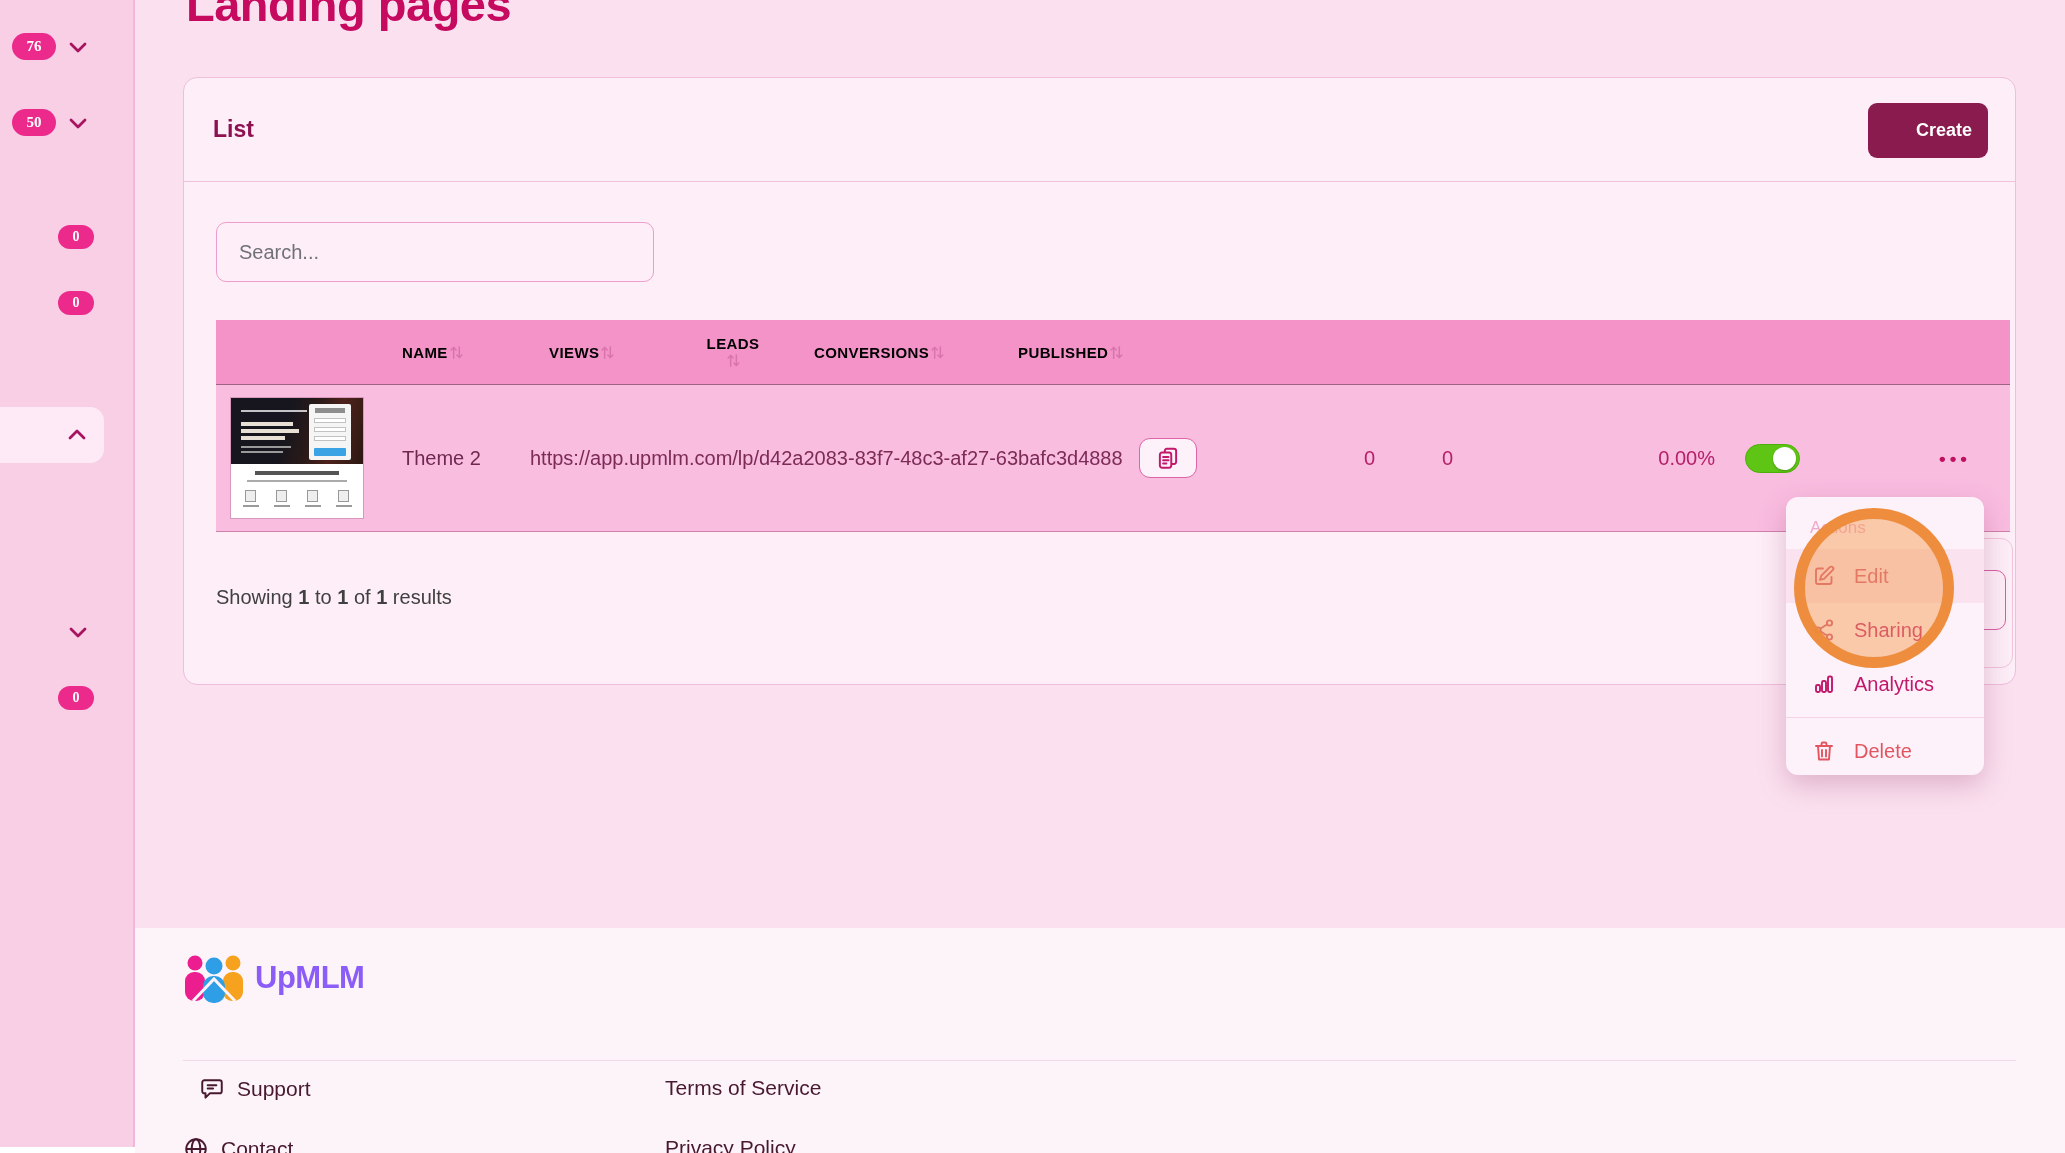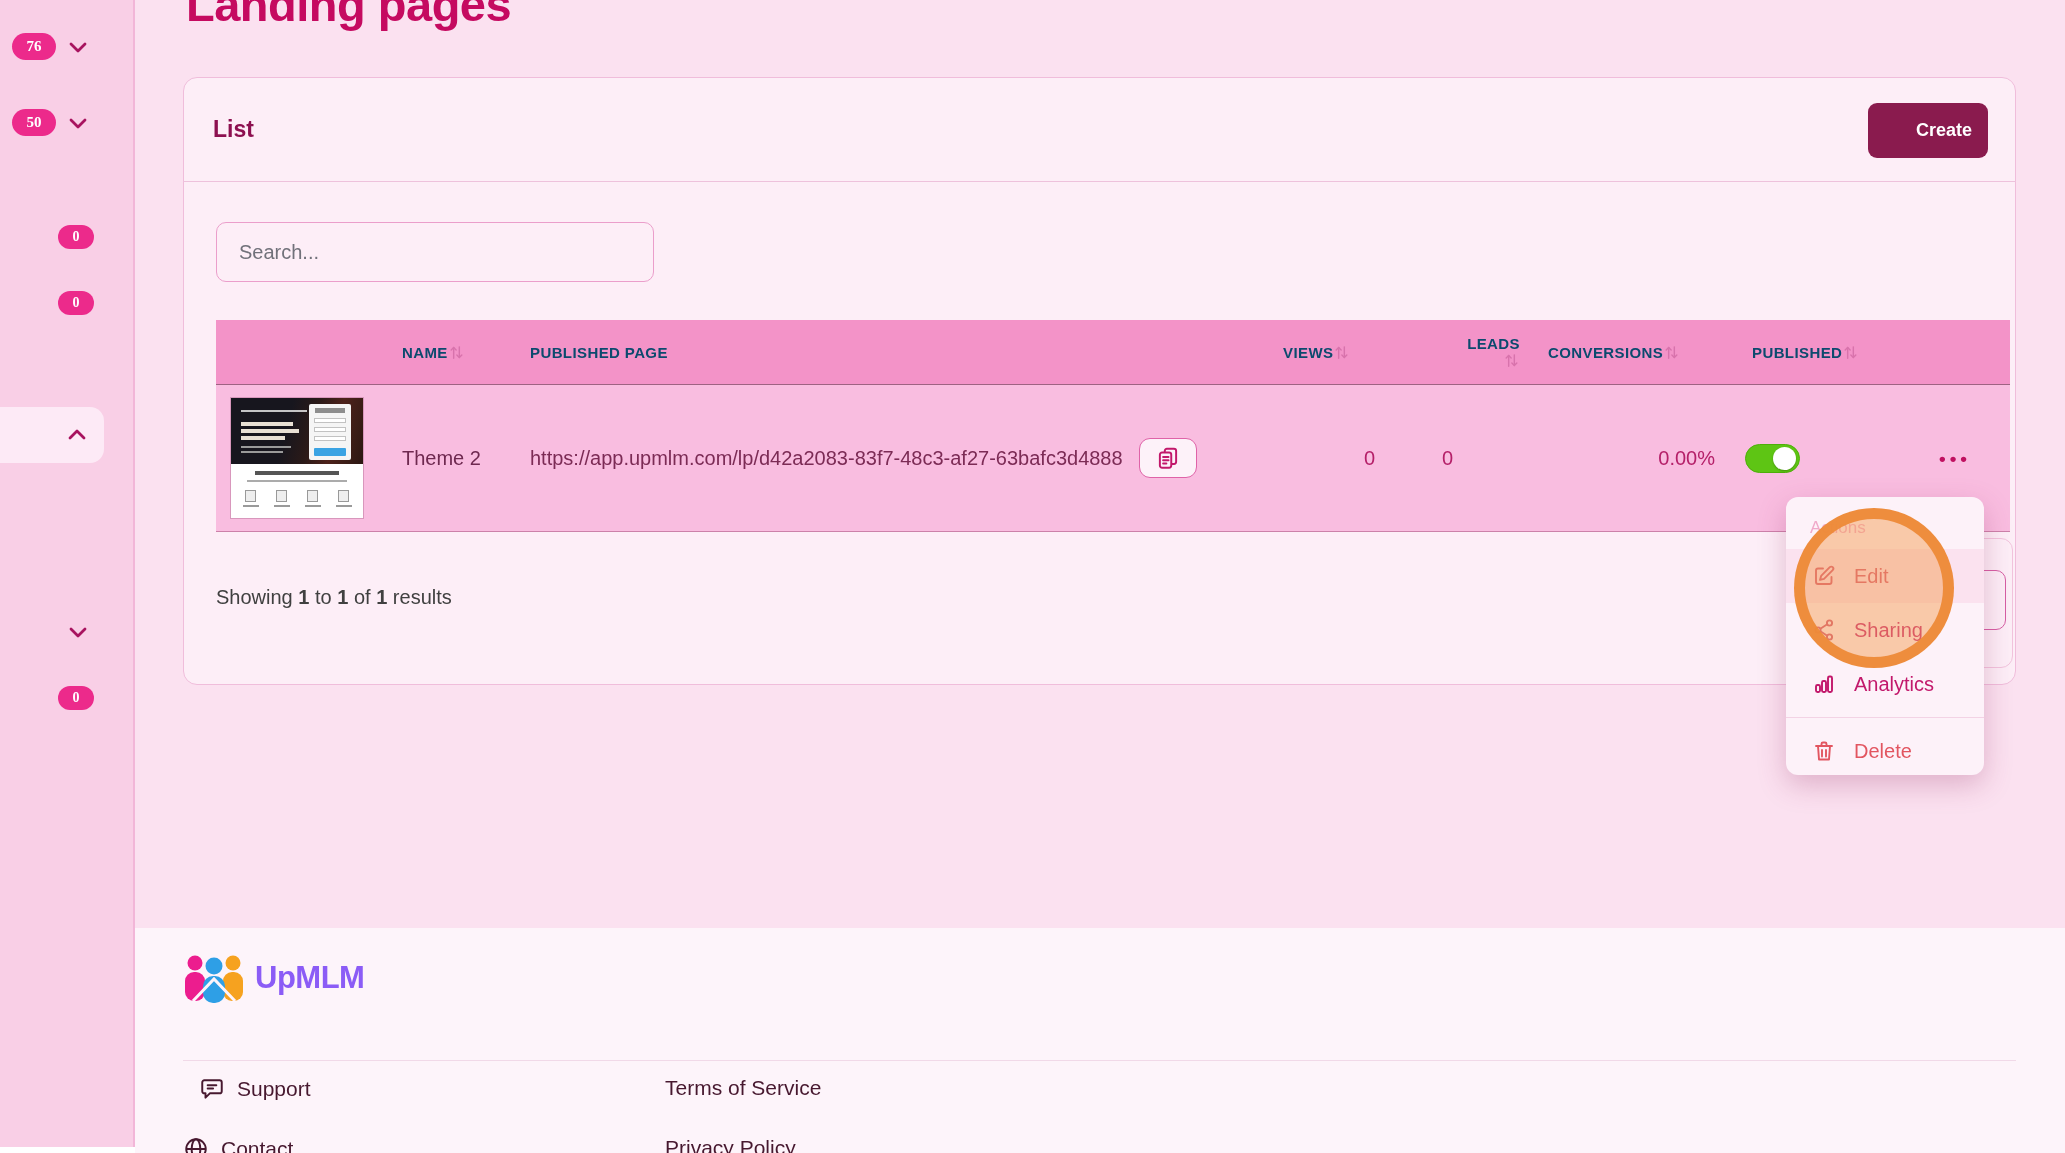--- a/index.html
+++ b/index.html
@@ -44,22 +44,22 @@
             font-family:"Liberation Sans",sans-serif; }
   #search::placeholder { color:#71717a; }
 
   
   #table { left:216px; top:320px; width:1794px; }
   .trow { display:flex; width:1794px; }
   #thead { height:64px; background:#f393c8; align-items:center; }
   #tbody-row { height:148px; background:#f9bde0; align-items:center;
                border-top:1px solid rgba(85,25,55,.55);
                border-bottom:1px solid rgba(160,70,115,.5); }
-  .th { display:flex; align-items:flex-end; font-size:15px; font-weight:bold;
-        color:#0c4a6e; letter-spacing:.4px; }
+  .th { display:flex; align-items:center; font-size:15px; font-weight:bold;
+        color:#000000; letter-spacing:.4px; }
   .td { font-size:20px; color:#7c2b55; display:flex; align-items:center; }
   .c1{width:170px;} .c2{width:130px;} .c3{width:734px;} .c4{width:140px;}
   .c5{width:130px;flex-direction:column;} .c6{width:210px;} .c7{width:170px;} .c8{width:110px;}
   .th.c2{padding-left:16px;} .th.c3{padding-left:14px;} .th.c4{padding-left:33px;}
   .th.c5{padding-left:24px;} .th.c6{padding-left:28px;} .th.c7{padding-left:22px;}
   .td.c2{padding-left:16px; color:#6f2950;}
   .td.c3{padding-left:14px; gap:16px;}
   .num { justify-content:flex-end; padding-right:15px; color:#b52069; }
   .td.c7{padding-left:15px;} .td.c8{justify-content:center;}
   .sort-icon svg { display:block; }
@@ -176,23 +176,20 @@
       <div class="th c2">
         <span>NAME</span>
         <span class="sort-icon">
             <svg width="17" height="17" viewBox="0 0 24 24" fill="none" stroke="#d873ac" stroke-width="2" stroke-linecap="round" stroke-linejoin="round">
               <line x1="8" y1="20" x2="8" y2="5"></line>
               <polyline points="4.5,8.5 8,5 11.5,8.5"></polyline>
               <line x1="16" y1="4" x2="16" y2="19"></line>
               <polyline points="12.5,15.5 16,19 19.5,15.5"></polyline>
             </svg>
           </span>
-      </div>
-      <div class="th c3">
-        <span>PUBLISHED PAGE</span>
       </div>
       <div class="th c4">
         <span>VIEWS</span>
         <span class="sort-icon">
             <svg width="17" height="17" viewBox="0 0 24 24" fill="none" stroke="#d873ac" stroke-width="2" stroke-linecap="round" stroke-linejoin="round">
               <line x1="8" y1="20" x2="8" y2="5"></line>
               <polyline points="4.5,8.5 8,5 11.5,8.5"></polyline>
               <line x1="16" y1="4" x2="16" y2="19"></line>
               <polyline points="12.5,15.5 16,19 19.5,15.5"></polyline>
             </svg>

